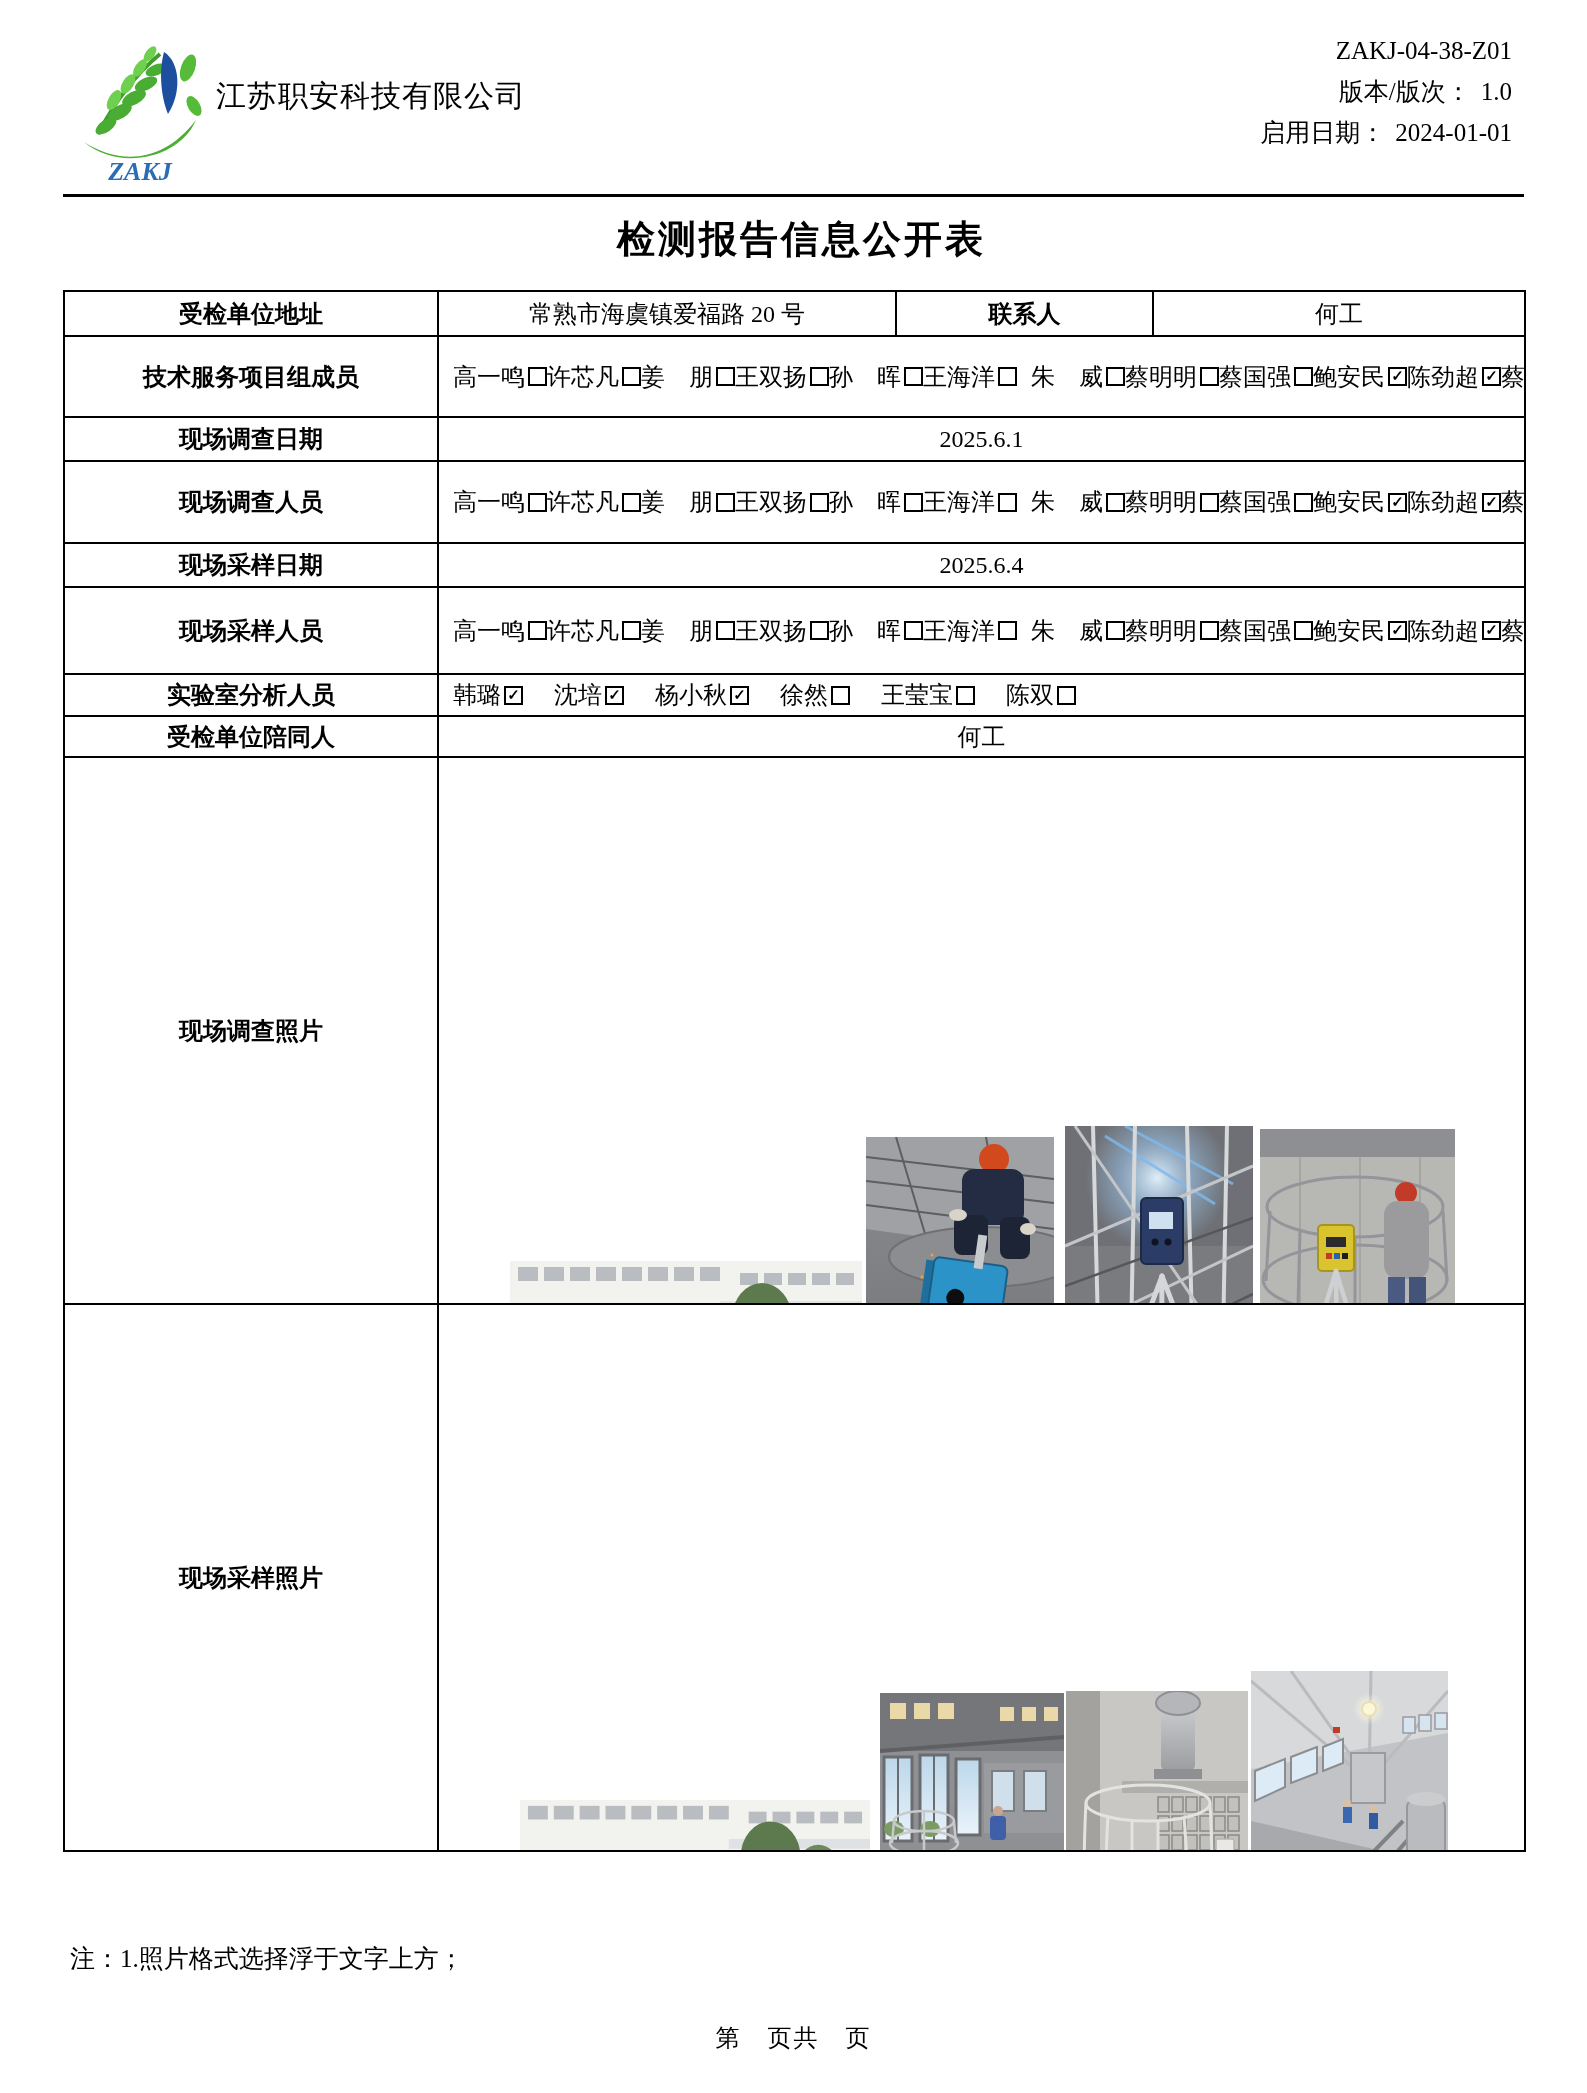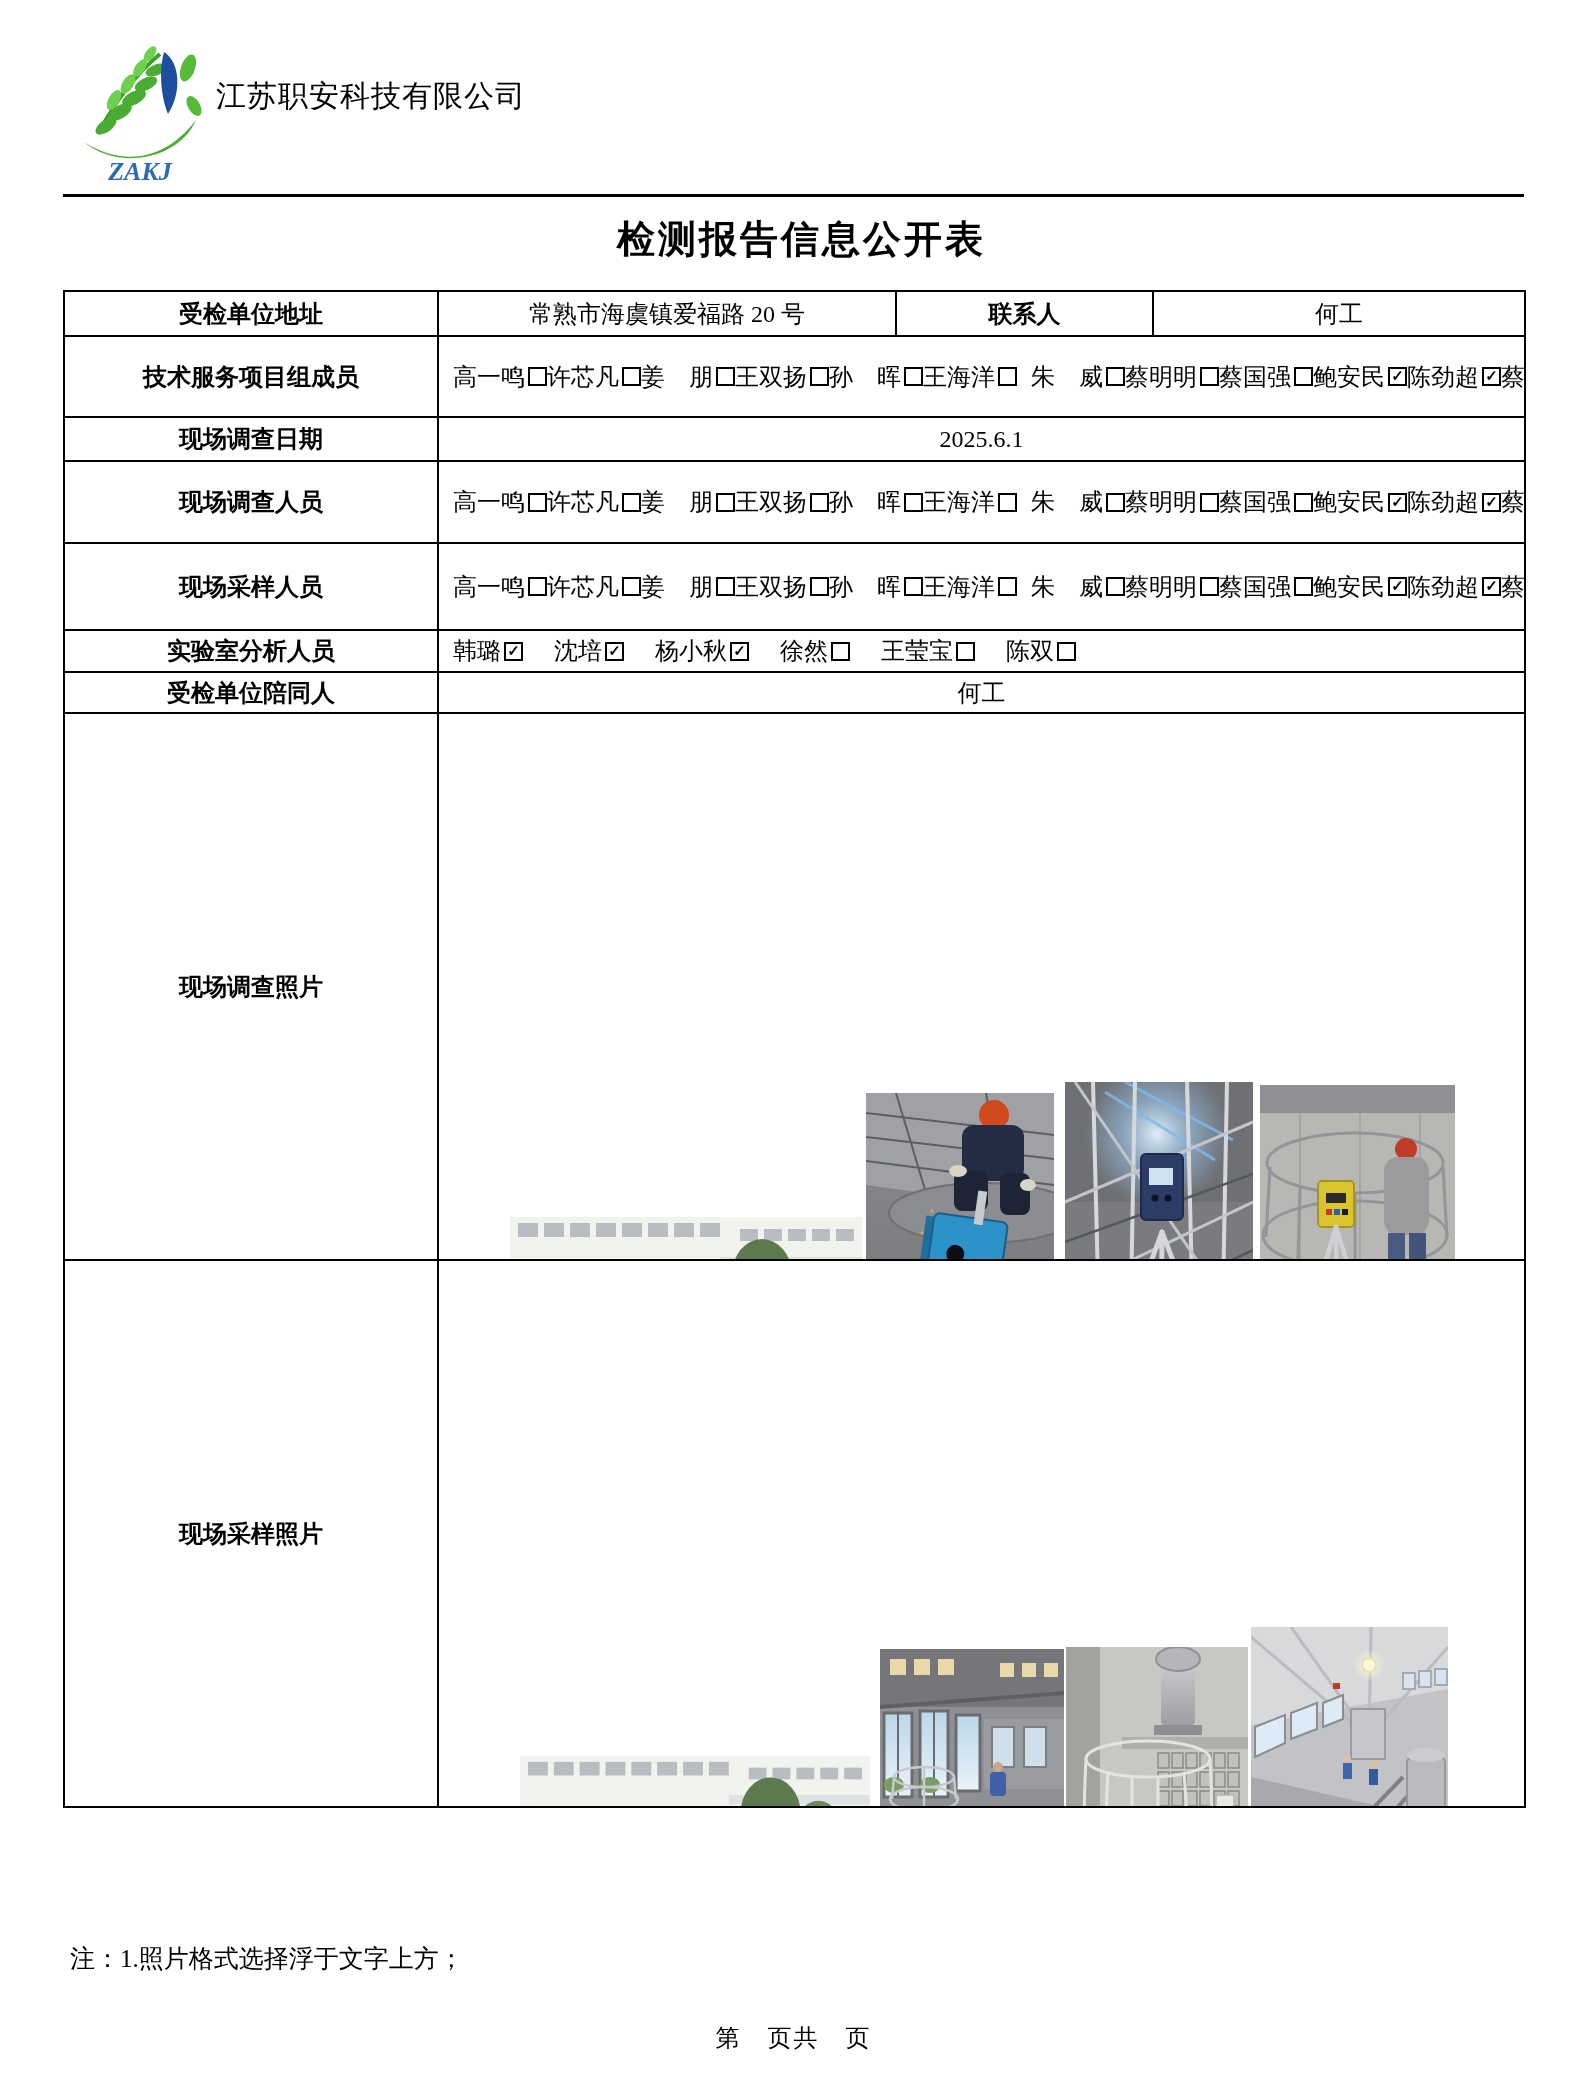--- a/index.html
+++ b/index.html
@@ -103,20 +103,25 @@
         <ellipse cx="74" cy="20" rx="9" ry="4.5" transform="rotate(-54 74 20)"></ellipse>
       </g>
       <path d="M88 18 C 104 28 106 58 92 80 C 86 66 82 40 88 18 Z" fill="#1d4f9e"></path>
       <ellipse cx="112" cy="34" rx="7" ry="14" transform="rotate(20 112 34)" fill="#57bb3a"></ellipse>
       <path d="M8 108 C 45 132 88 128 120 86 C 104 124 44 138 8 108 Z" fill="#4cae35"></path>
       <ellipse cx="118" cy="72" rx="6" ry="11" transform="rotate(-30 118 72)" fill="#57bb3a"></ellipse>
       <text x="64" y="146" text-anchor="middle" font-size="26" font-style="italic" font-weight="bold" fill="#2b6cb5" font-family="Liberation Serif, serif">ZAKJ</text>
     </svg>
   </div>
   <div class="company">江苏职安科技有限公司</div>
+  <div class="doc-meta">
+    <div>ZAKJ-04-38-Z01</div>
+    <div><span>版本/版次：</span><span class="val">1.0</span></div>
+    <div><span>启用日期：</span><span class="val">2024-01-01</span></div>
+  </div>
   <div class="header-rule"></div>
 
   <h1 class="title">检测报告信息公开表</h1>
 
   <table class="form">
     <colgroup>
         <col style="width:374px">
         <col style="width:458px">
         <col style="width:257px">
         <col style="width:372px">
@@ -242,20 +247,24 @@
                   <span>陈劲超</span>
                   <span class="cbox">✓</span>
                 </span>
                 <span class="person">
                   <span>蔡则江</span>
                   <span class="cbox"></span>
                 </span>
               </div>
         </div>
       </td>
+    </tr>
+    <tr style="height:44px">
+      <td class="lbl">现场采样日期</td>
+      <td colspan="3">2025.6.4</td>
     </tr>
     <tr style="height:87px">
       <td class="lbl">现场采样人员</td>
       <td colspan="3">
         <div class="names-wrap">
           <div class="names-line">
                 <span class="person">
                   <span>高一鸣</span>
                   <span class="cbox"></span>
                 </span>

